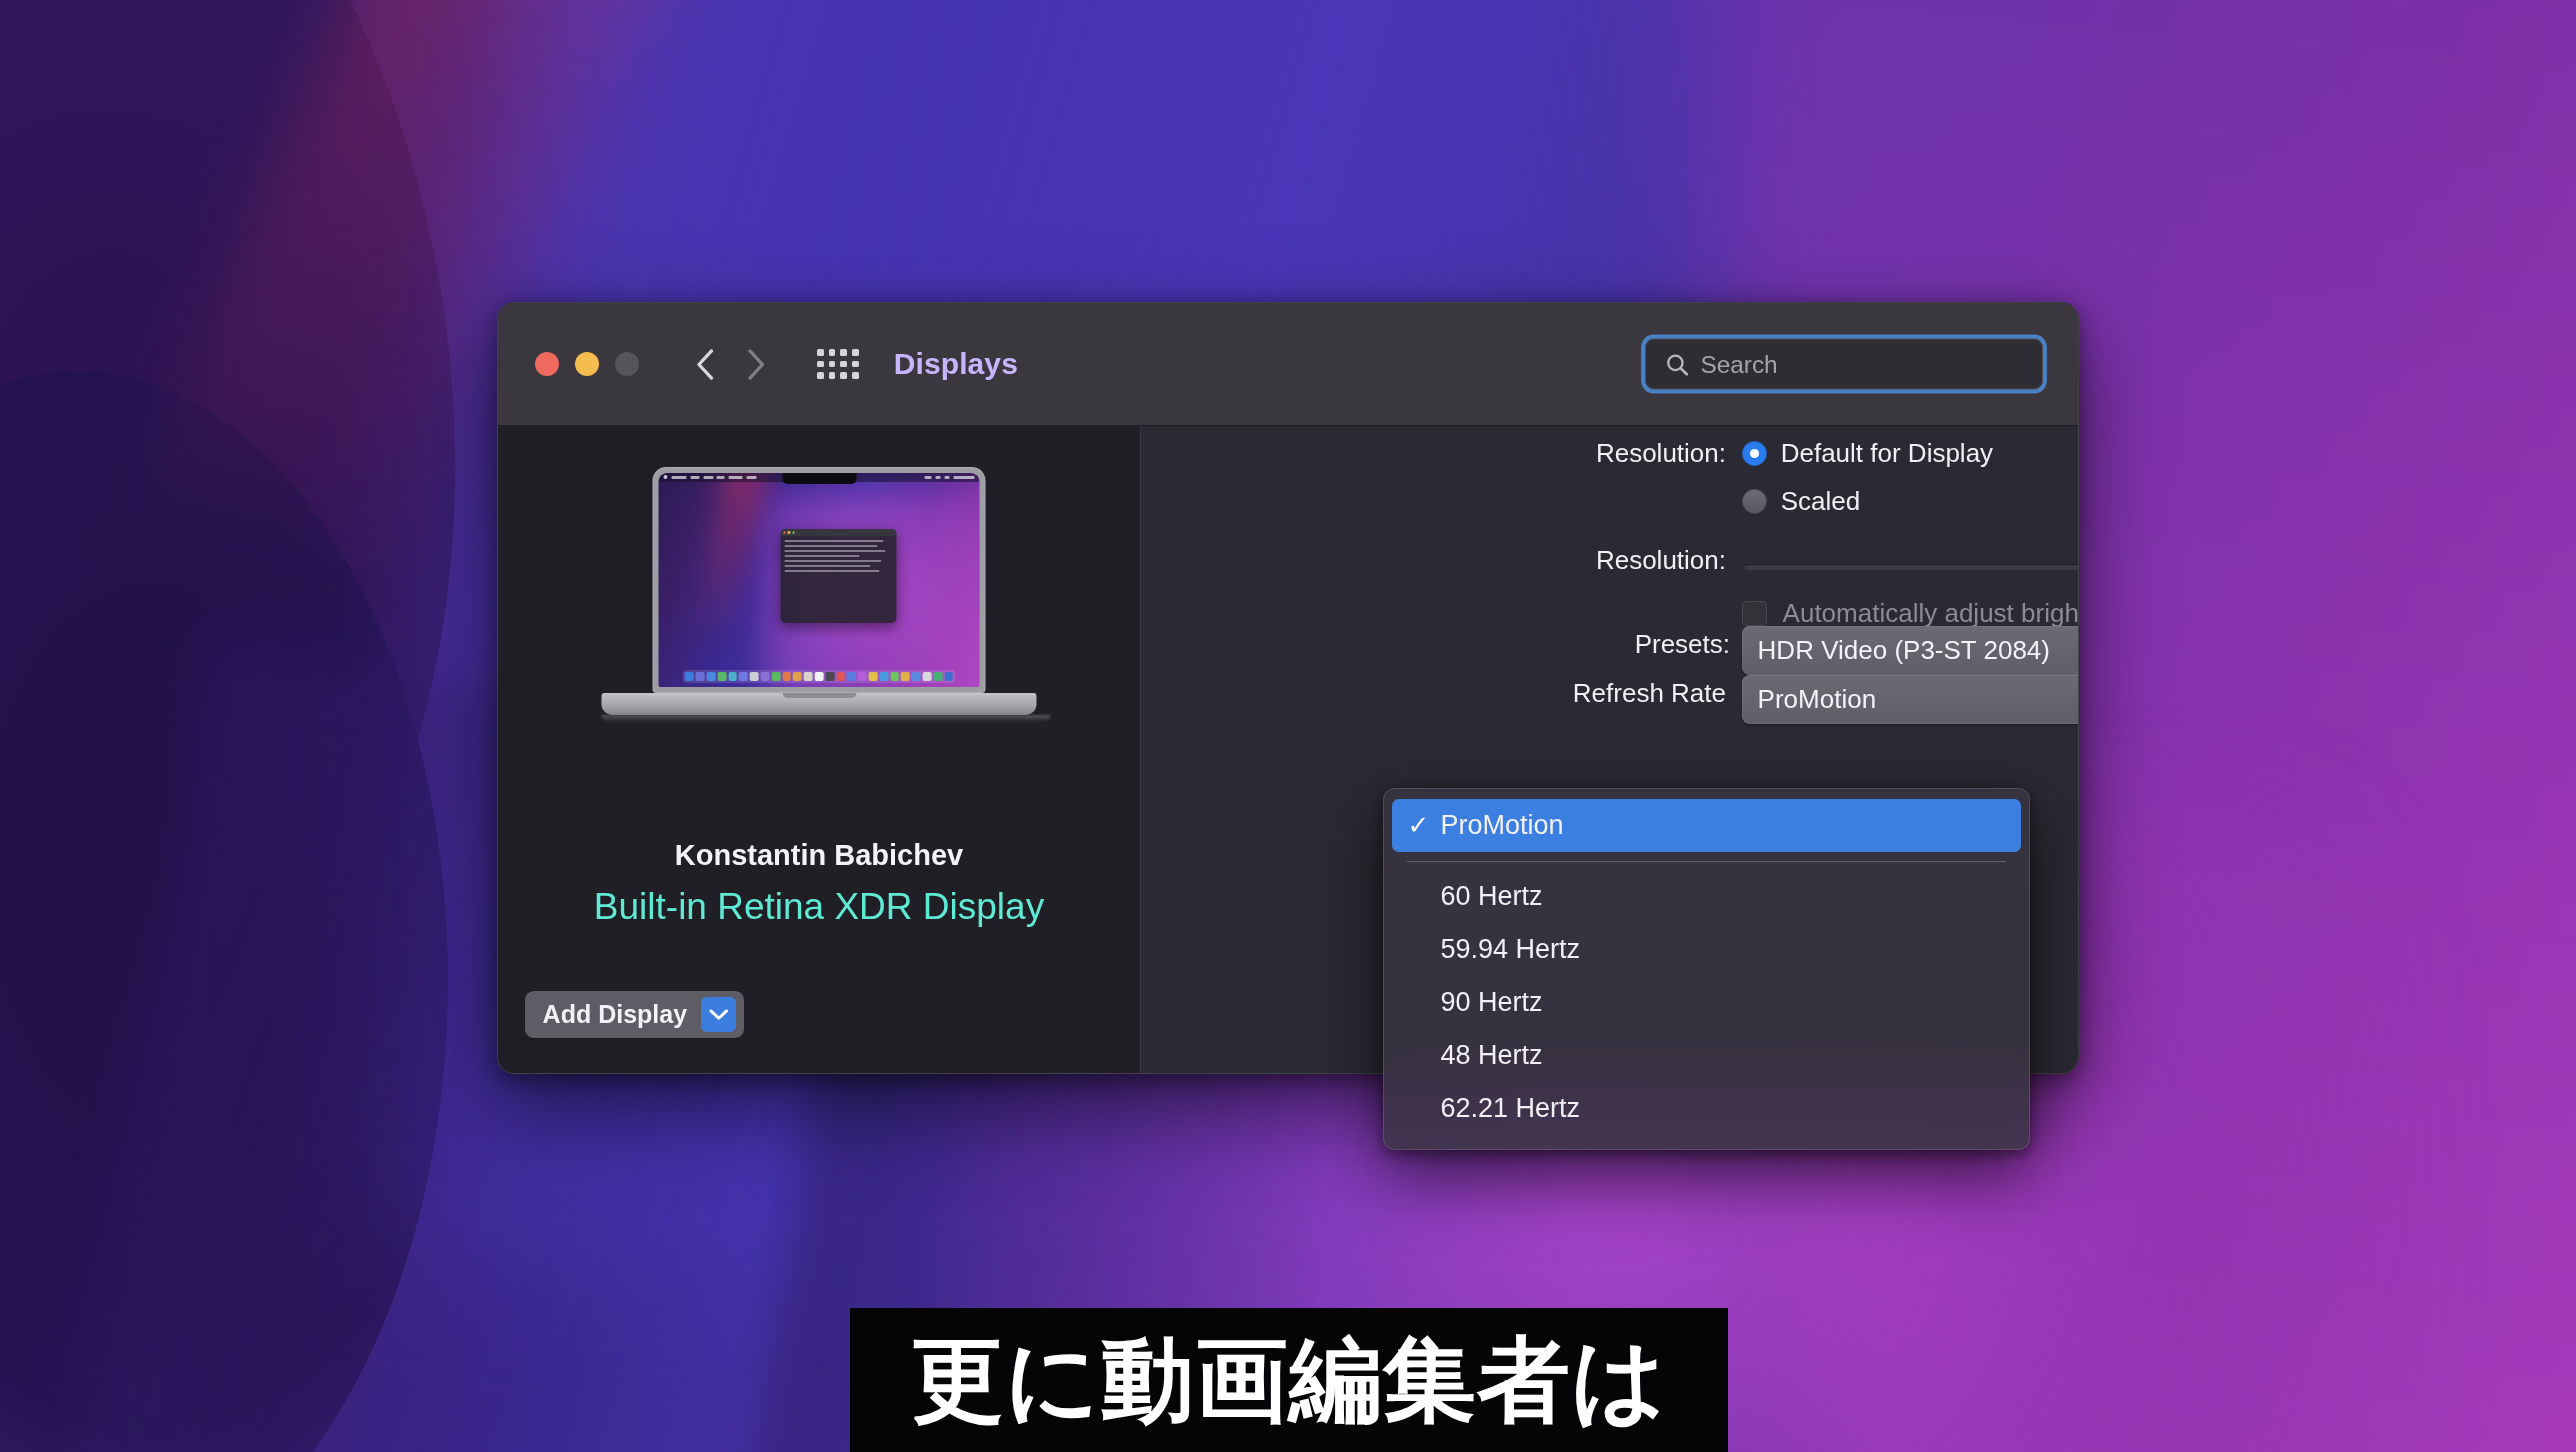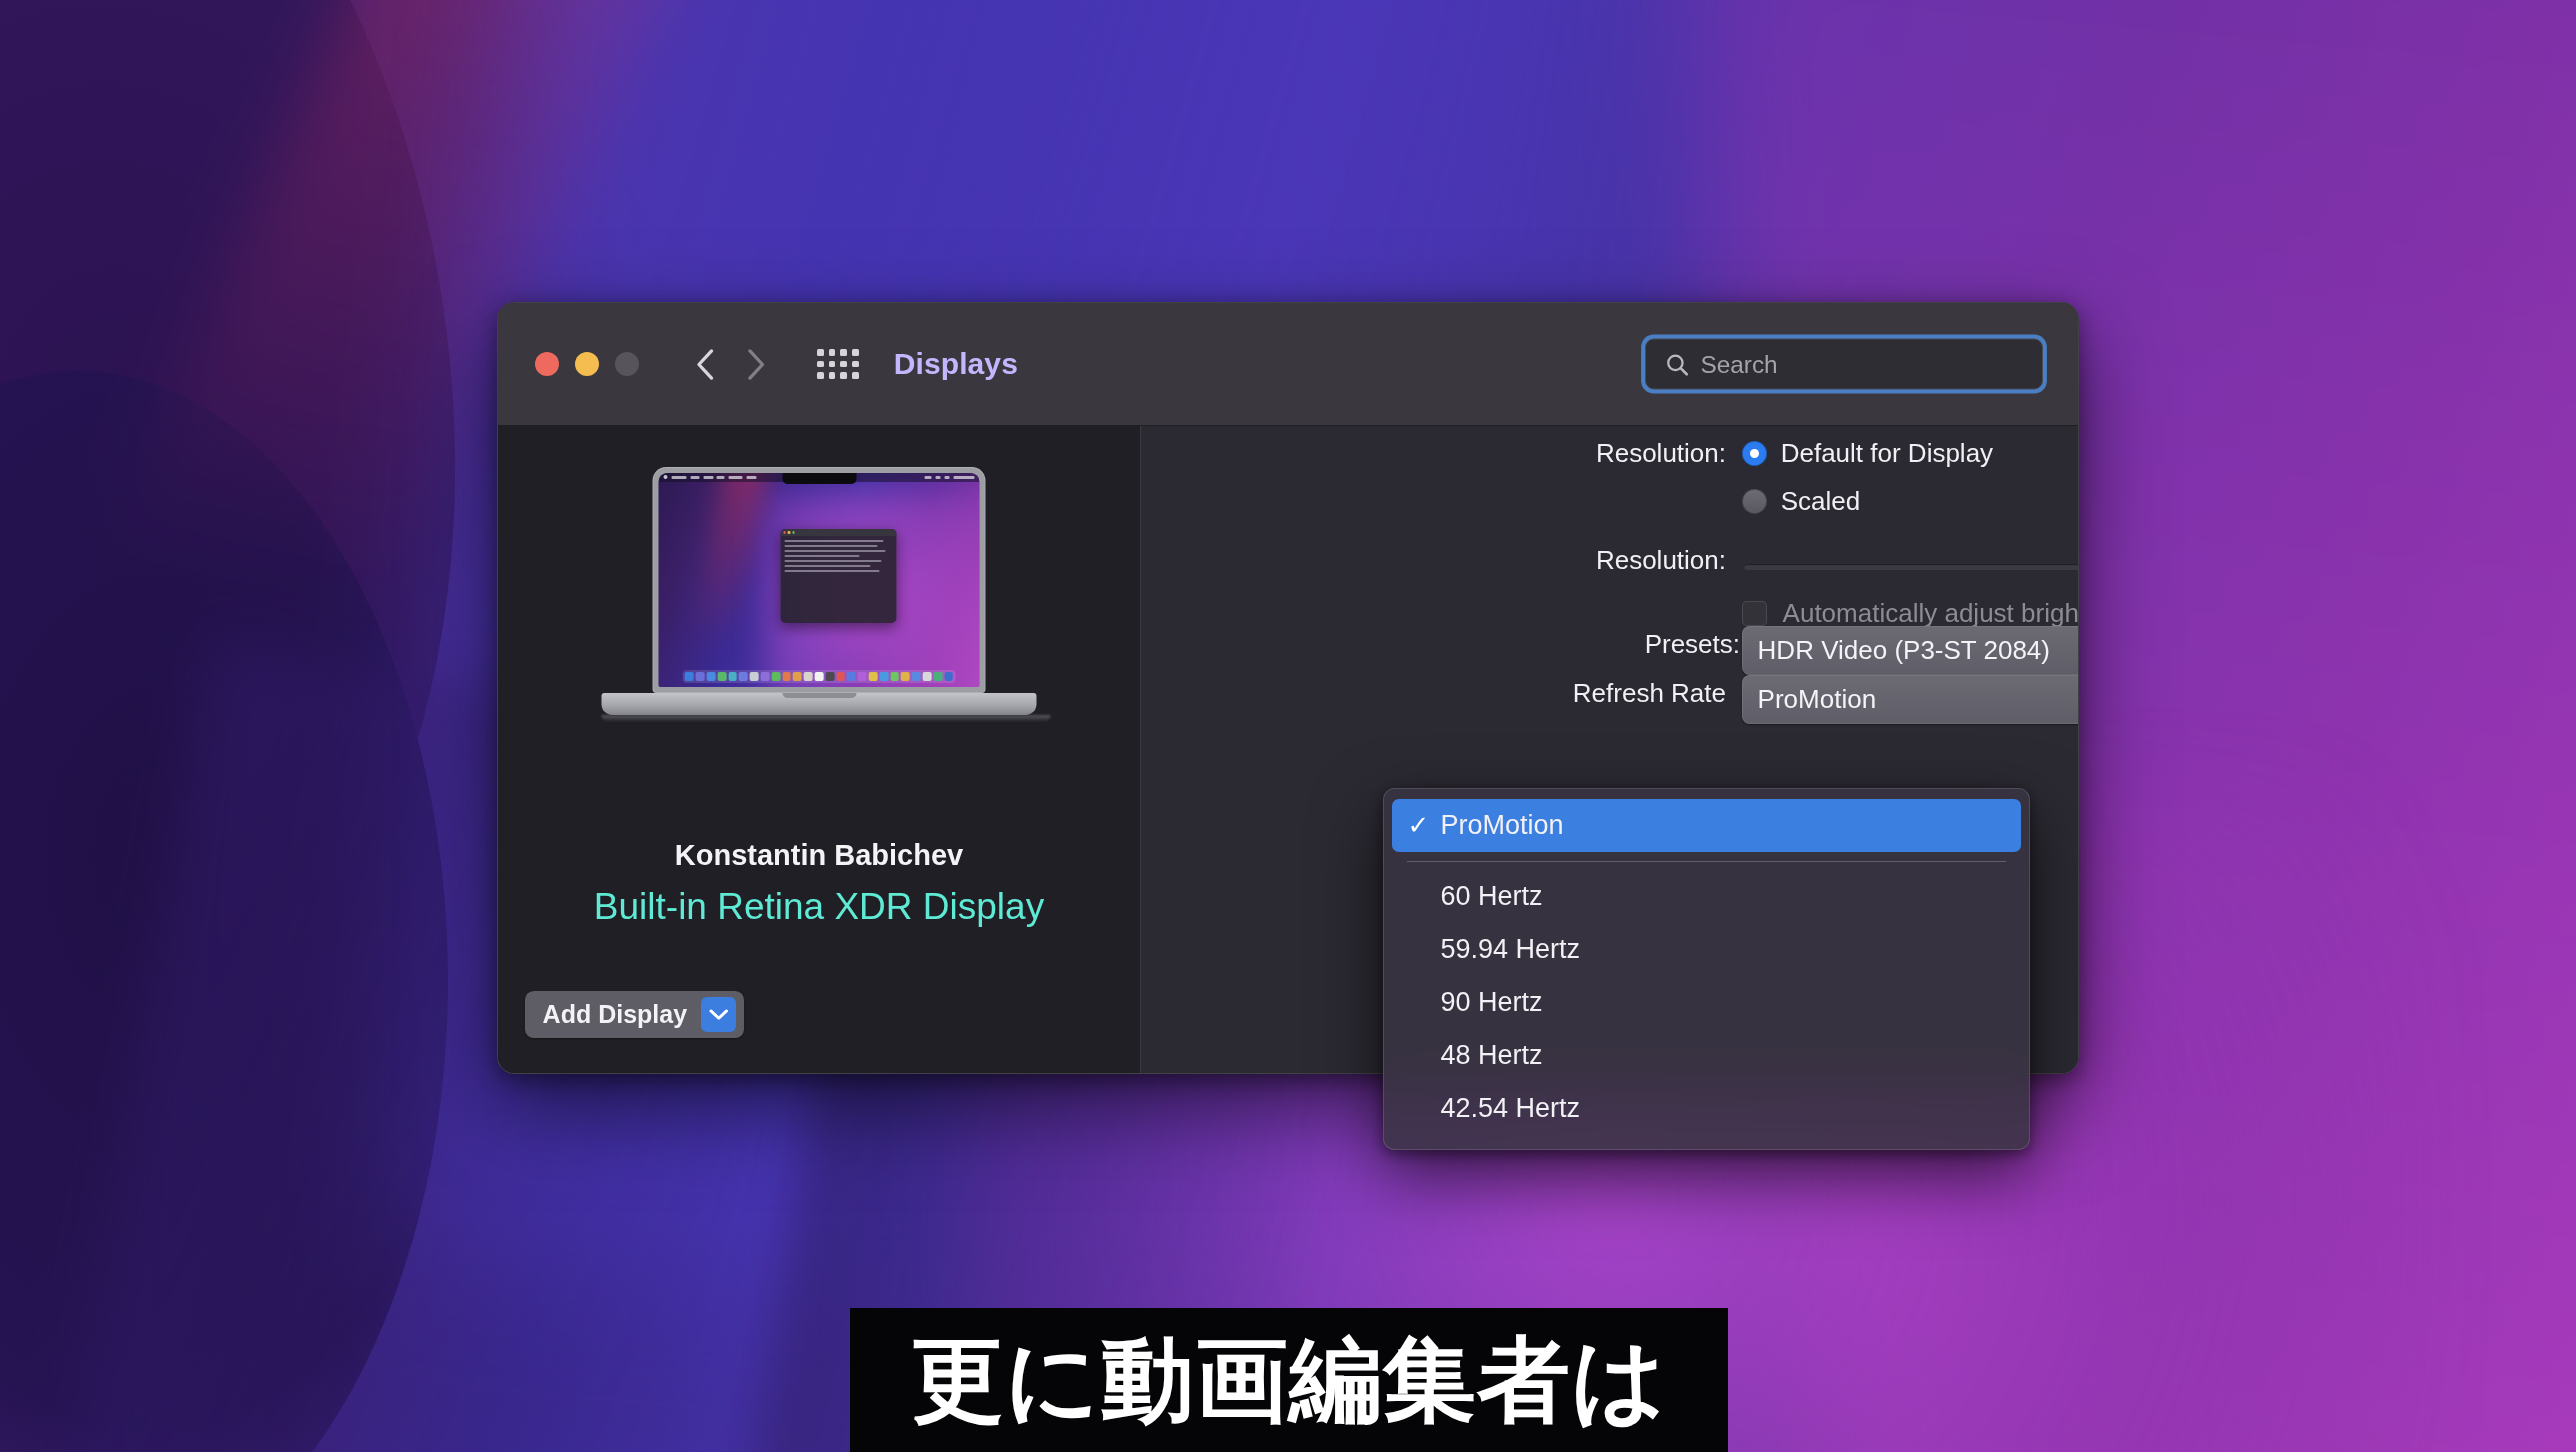--- a/index.html
+++ b/index.html
@@ -612,21 +612,21 @@
       <div class="row" style="left:0; top:119px; width:585px; justify-content:flex-end;">
         <span class="rlabel">Resolution:</span>
       </div>
       <div id="brightness-track" style="left:603px; top:138px; width:419px;"></div>
 
       <div class="row" style="left:601px; top:172px; gap:15.6px;">
         <span class="checkbox"></span>
         <span class="check-text">Automatically adjust brightness</span>
       </div>
 
-      <div class="row" style="left:14px; top:203px; width:585px; justify-content:flex-end;">
+      <div class="row" style="left:4px; top:203px; width:585px; justify-content:flex-end;">
         <span class="rlabel">Presets:</span>
       </div>
       <div class="popup" style="left:601px; top:200px; width:431px;">
         <span class="pv">HDR Video (P3-ST 2084)</span>
 
       </div>
 
       <div class="row" style="left:0; top:252px; width:585px; justify-content:flex-end;">
         <span class="rlabel">Refresh Rate</span>
       </div>
@@ -656,20 +656,20 @@
   <div class="menu-item">
     <span class="menu-check"></span>
     <span>90 Hertz</span>
   </div>
   <div class="menu-item">
     <span class="menu-check"></span>
     <span>48 Hertz</span>
   </div>
   <div class="menu-item">
     <span class="menu-check"></span>
-    <span>42.54 Hertz</span>
+    <span>62.21 Hertz</span>
   </div>
 </div>
 
 <div id="subtitle-bar">
   <div id="subtitle-text">更に動画編集者は</div>
 </div>
 
 
 </body></html>

